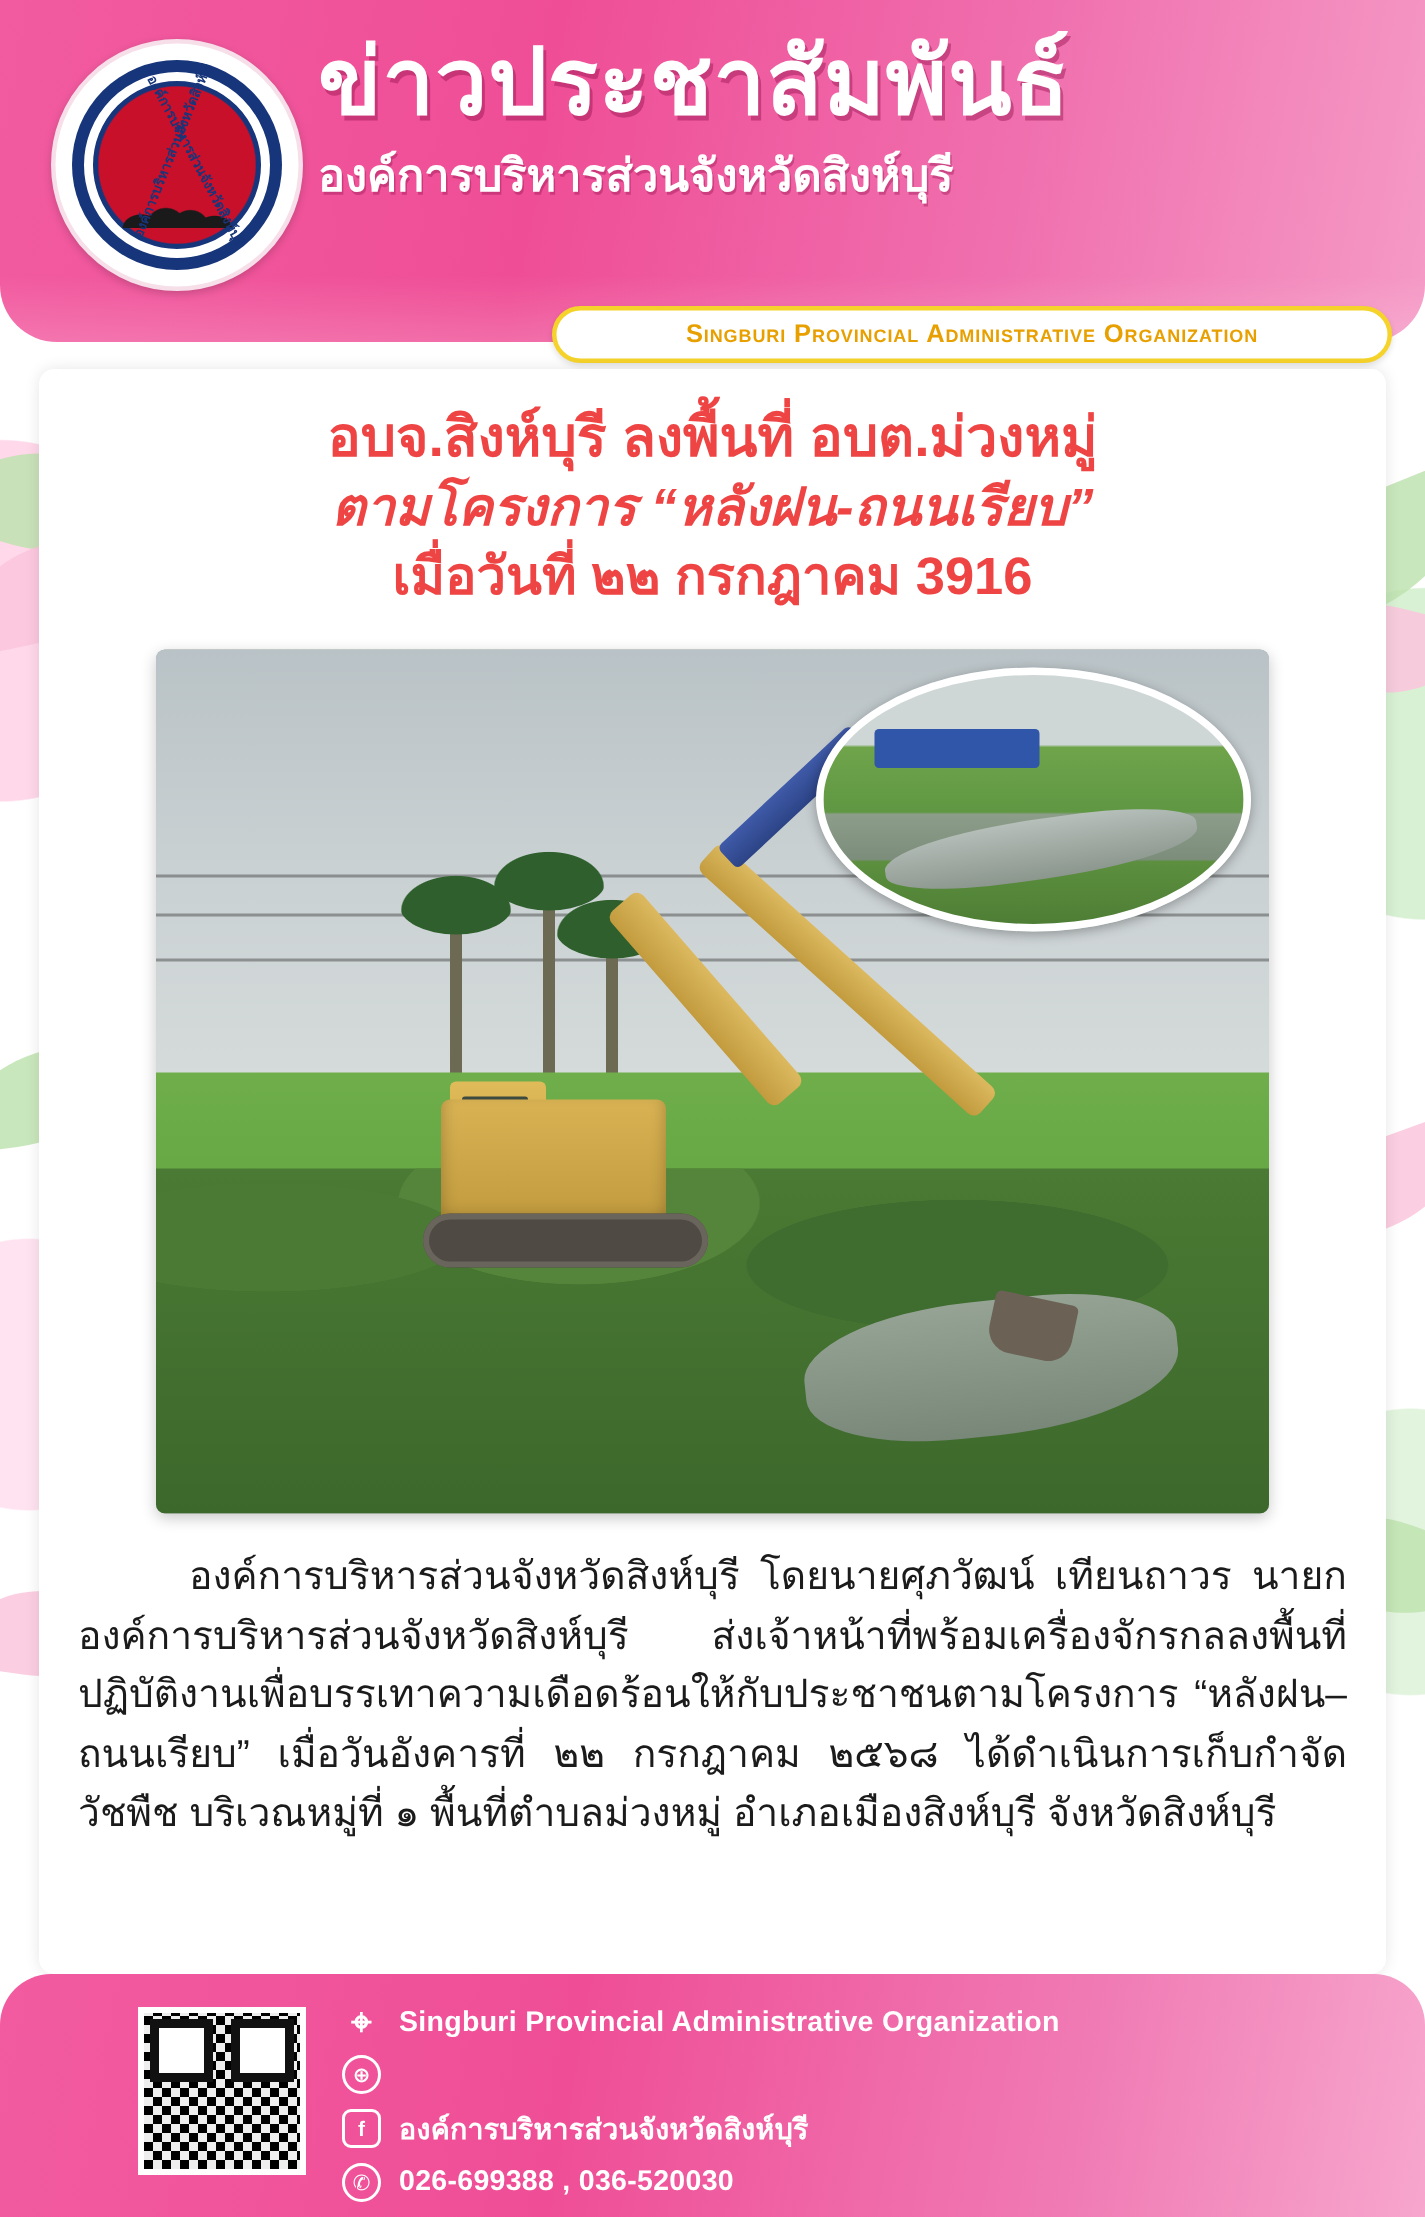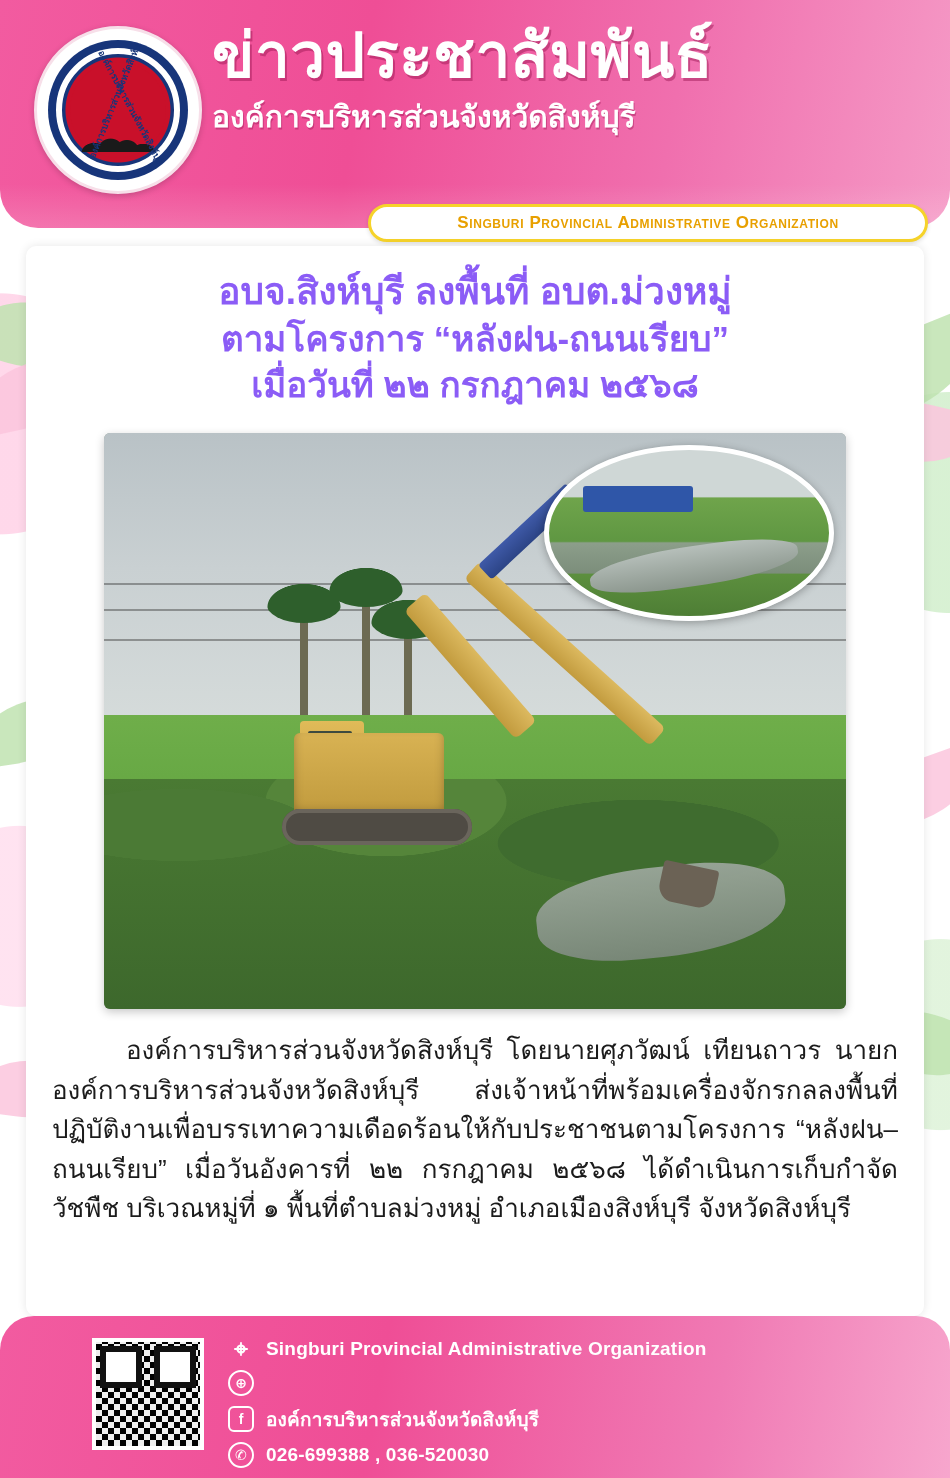--- a/index.html
+++ b/index.html
@@ -125,25 +125,25 @@
     position: absolute;
     left: 26px; right: 26px; top: 246px;
     height: 1070px;
     background: #ffffff;
     border-radius: 10px;
     box-shadow: 0 0 10px rgba(0,0,0,.10);
     padding: 22px 26px;
   }
   .title-block { text-align: center; }
   .title-line {
-    font-size: 37px; font-weight: bold; color: #8b5cf6;
+    font-size: 37px; font-weight: bold; color: #ef4444;
     line-height: 1.30;
     text-shadow: 1px 1px 0 rgba(255,255,255,.9);
   }
-  .title-line.l2 { font-size: 35px; }
+  .title-line.l2 { font-size: 35px; font-style: italic; }
   .title-line.l3 { font-size: 35px; }
 
   
   .photo-wrap {
     position: relative;
     margin: 26px auto 0;
     width: 742px; height: 576px;
     border-radius: 6px;
     box-shadow: 0 3px 10px rgba(0,0,0,.22);
     overflow: hidden;
@@ -339,21 +339,21 @@
     </div>
 
     <div class="head-en">Singburi Provincial Administrative Organization</div>
   </div>
 
   <div class="card">
 
     <div class="title-block">
       <div class="title-line l1">อบจ.สิงห์บุรี ลงพื้นที่ อบต.ม่วงหมู่</div>
       <div class="title-line l2">ตามโครงการ “หลังฝน-ถนนเรียบ”</div>
-      <div class="title-line l3">เมื่อวันที่ ๒๒ กรกฎาคม ๒๕๖๘</div>
+      <div class="title-line l3">เมื่อวันที่ ๒๒ กรกฎาคม 3916</div>
     </div>
 
     <div class="photo-wrap">
       <div class="sky"></div>
       <div class="wire" style="top:150px;"></div>
       <div class="wire" style="top:176px;"></div>
       <div class="wire" style="top:206px;"></div>
       <div class="treeline"></div>
       <div class="palm" style="left:196px; top:176px; height:132px;"></div>
       <div class="palm" style="left:258px; top:160px; height:148px;"></div>

